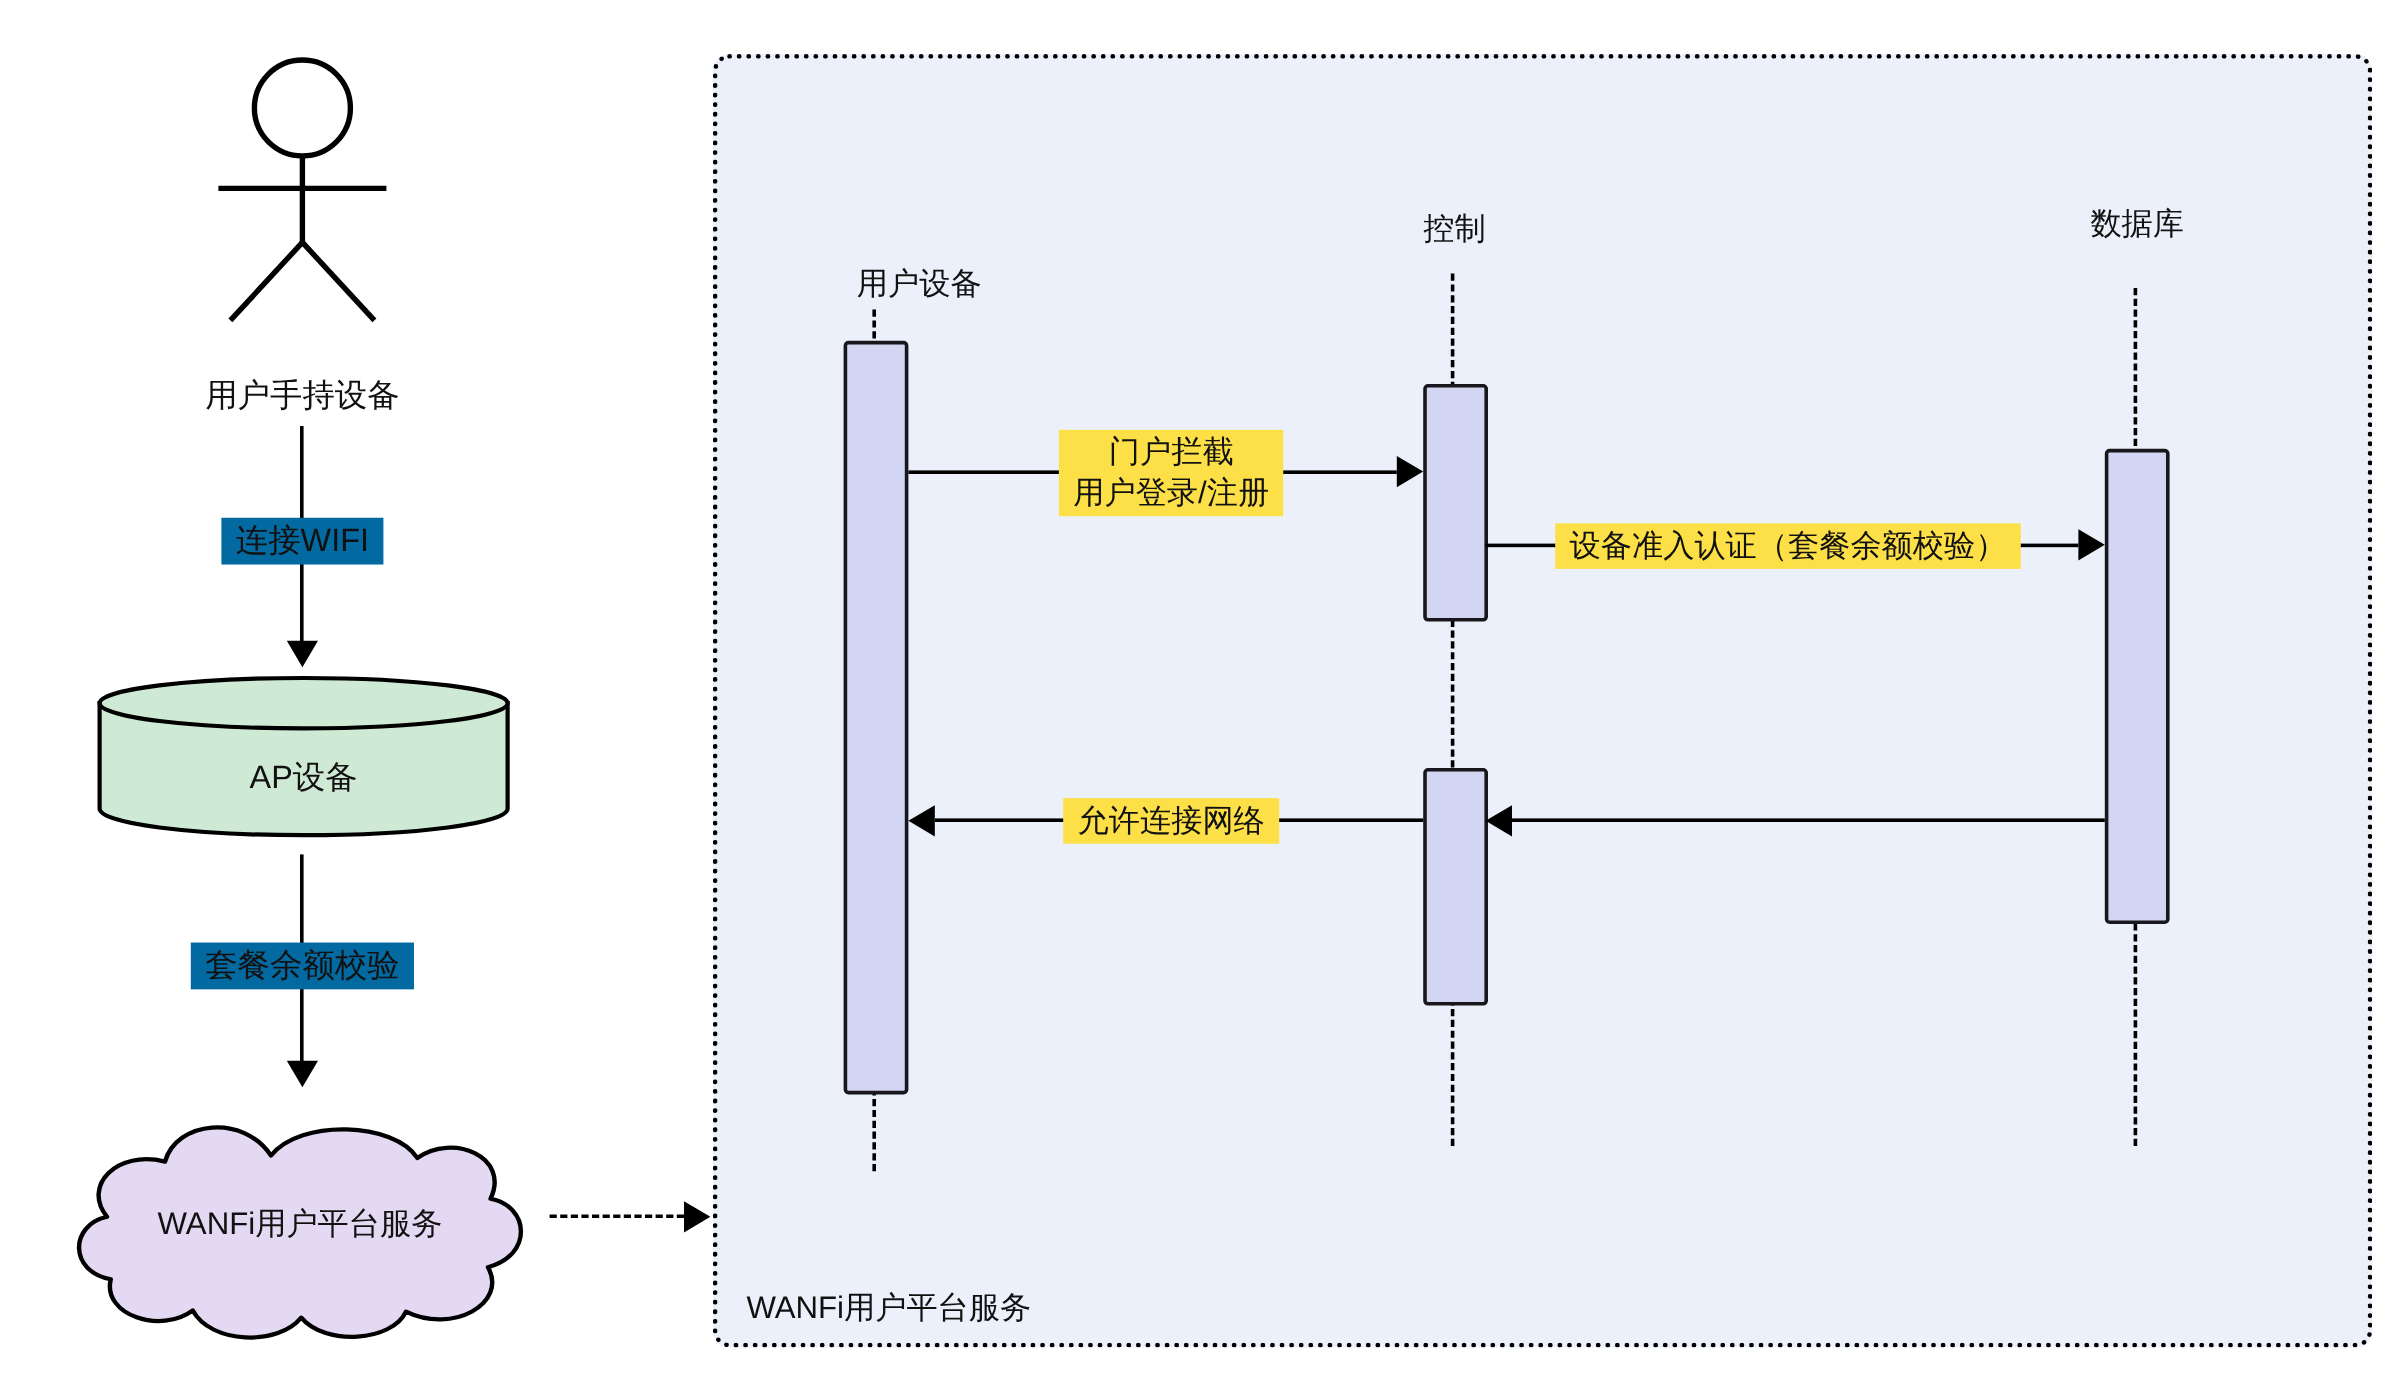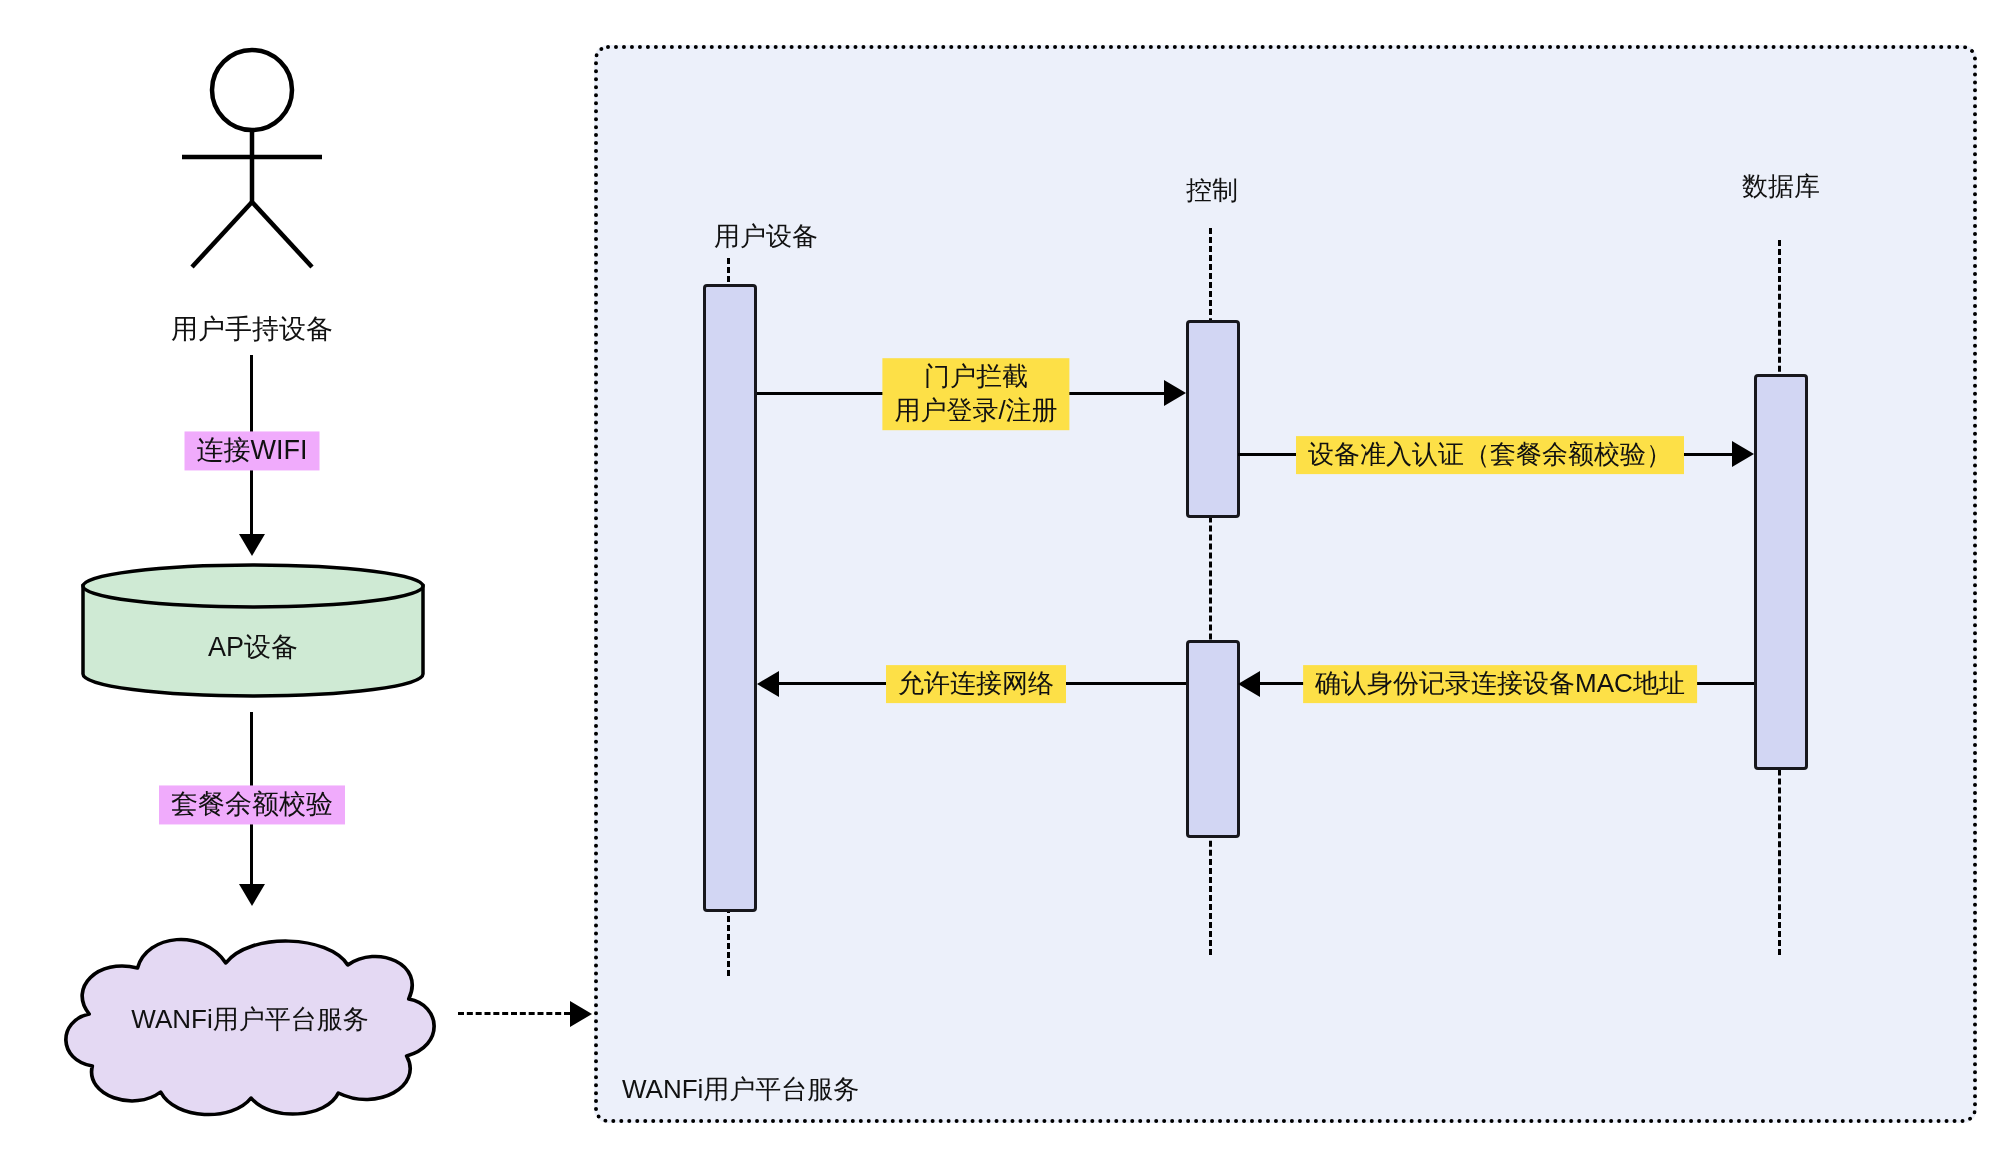--- a/index.html
+++ b/index.html
@@ -17,21 +17,21 @@
     position: absolute;
     transform: translate(-50%, -50%);
     font-size: 26px;
     line-height: 1.3;
     color: #111;
     white-space: nowrap;
     text-align: center;
     z-index: 6;
   }
   .lbl.big { font-size: 27px; text-align: center; }
-  .lbl.bg-white { background: #f0abfc; padding: 2px 12px; }
+  .lbl.bg-white { background: #0369a1; padding: 2px 12px; }
   .lbl.bg-frame { background: #fde047; padding: 2px 12px; }
   .vline { position: absolute; width: 3px; background: #000; z-index: 2; }
   .hline { position: absolute; height: 3px; background: #000; z-index: 3; }
   .dash-v { position: absolute; width: 0; border-left: 3px dashed #000; z-index: 2; }
   .dash-h { position: absolute; height: 0; border-top: 3px dashed #000; z-index: 2; }
   .tri-down { position: absolute; width: 0; height: 0;
     border-left: 13px solid transparent; border-right: 13px solid transparent;
     border-top: 22px solid #000; z-index: 4; }
   .tri-right { position: absolute; width: 0; height: 0;
     border-top: 13px solid transparent; border-bottom: 13px solid transparent;
@@ -147,19 +147,18 @@
     <span style="display:block;">门户拦截</span>
     <span style="display:block;">用户登录/注册</span>
   </div>
 
   <div class="hline" style="left:1238px; top:453px; width:494px;"></div>
   <div class="tri-right" style="left:1732px; top:441px;"></div>
   <div class="lbl bg-frame" style="left:1490px; top:455px;text-align:right;">设备准入认证（套餐余额校验）</div>
 
   <div class="hline" style="left:1260px; top:682px; width:494px;"></div>
   <div class="tri-left" style="left:1238px; top:671px;"></div>
-  <div class="lbl bg-frame" style="left:1500px; top:684px;">确认身份记录连接设备MAC地址</div>
 
   <div class="hline" style="left:779px; top:682px; width:407px;"></div>
   <div class="tri-left" style="left:757px; top:671px;"></div>
   <div class="lbl bg-frame" style="left:976px; top:684px;">允许连接网络</div>
 
 </div>
 
 </body></html>

